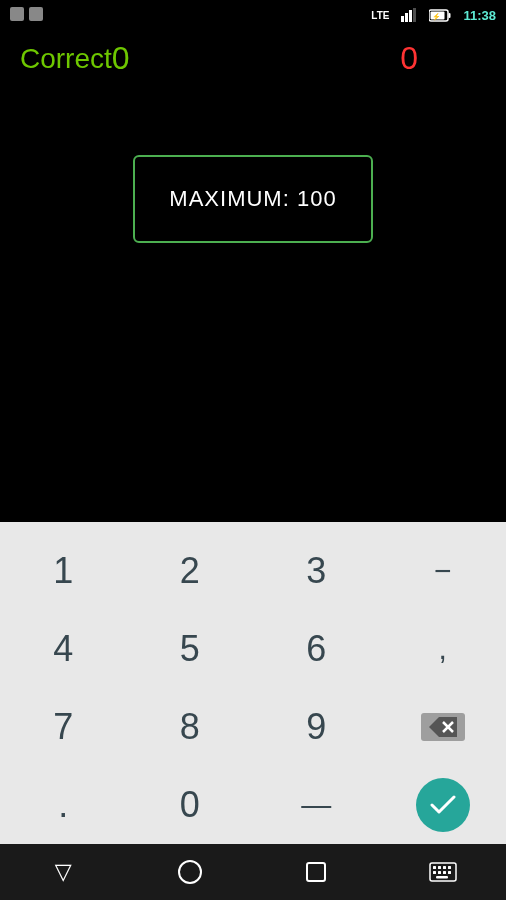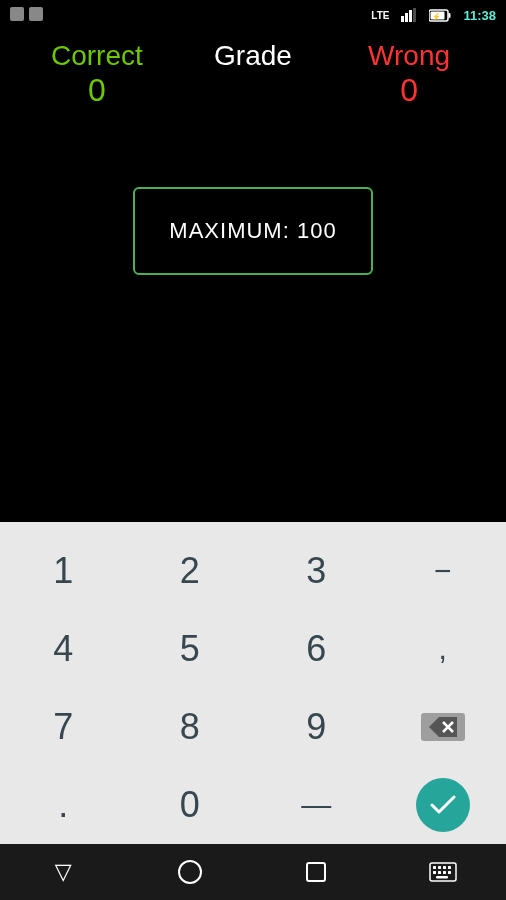--- a/index.html
+++ b/index.html
@@ -204,29 +204,25 @@
       <rect x="1.5" y="2.5" width="14" height="8" rx="1" fill="#fff"></rect>
       <text x="3" y="10" fill="#000" font-size="7" font-weight="bold">⚡</text>
     </svg>
     <span id="time-display" style="color:#5eead4;font-size:13px;font-weight:600;">11:38</span>
   </div>
 </div>
 
 <div id="app-header">
 
   <div id="score-row">
-    <div id="correct-section" style="display:flex;flex-direction:column;align-items:center;width:33%;">
+    <div id="correct-section" style="display:flex;flex-direction:row;align-items:center;width:33%;">
       <span class="correct-label">Correct</span>
       <span class="correct-count">0</span>
     </div>
-    <div id="grade-section" style="display:flex;flex-direction:column;align-items:center;width:33%;">
-      <span class="grade-label">Grade</span>
-    </div>
     <div id="wrong-section" style="display:flex;flex-direction:column;align-items:center;width:33%;">
-      <span class="wrong-label">Wrong</span>
       <span class="wrong-count">0</span>
     </div>
   </div>
 
   <div id="equation-area">
     <span id="equation-text">(-50) + 35 =</span>
   </div>
 
   <div id="answer-box">
     <span id="answer-text" class="answer-text" style="color:#fff;font-size:22px;font-family:'Segoe UI',sans-serif;letter-spacing:1px;">MAXIMUM: 100</span>

